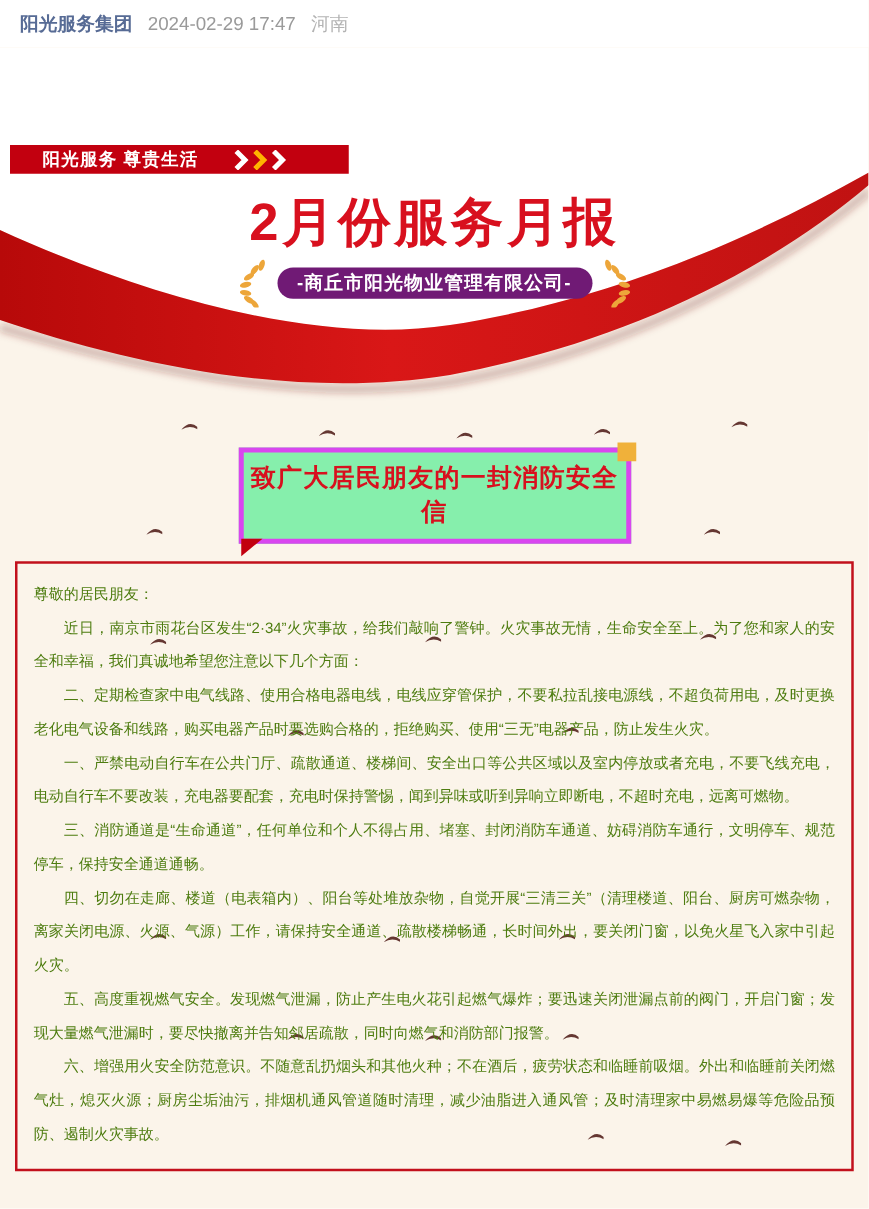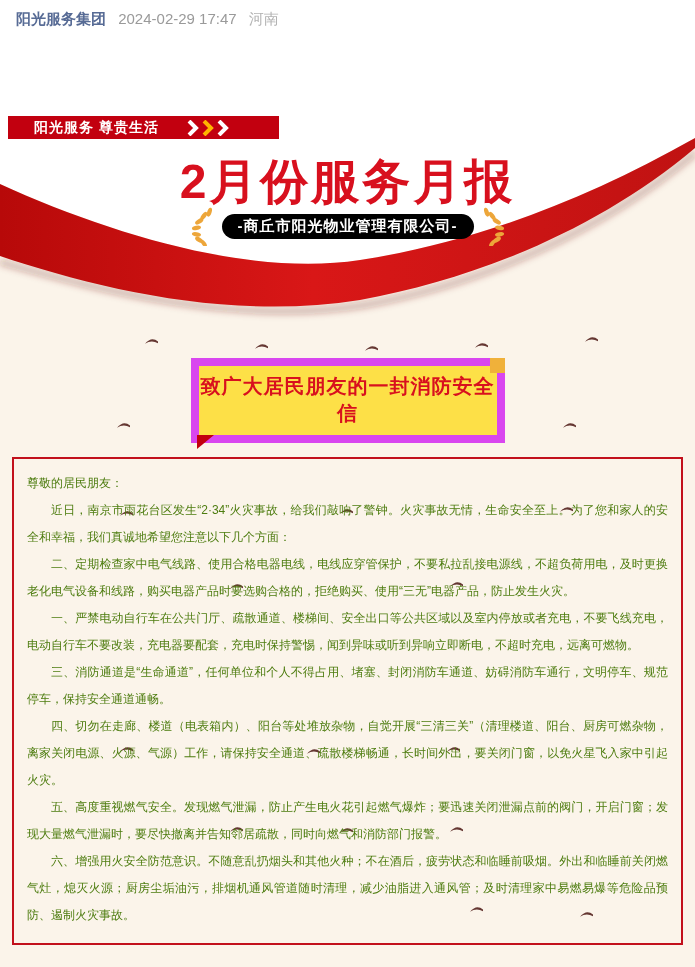--- a/index.html
+++ b/index.html
@@ -16,35 +16,35 @@
   
   .hero { position:relative; width:695px; height:307px; background:#fbf4ea; }
   .hero-swoosh { position:absolute; inset:0; width:695px; height:307px; display:block; }
 
   .ribbon { position:absolute; top:78px; left:8px; z-index:3; width:271px; height:23px;
             background:#c2000f; color:#fff; font-size:14px; font-weight:bold;
             display:flex; align-items:center; padding-left:26px; letter-spacing:1px; }
   .ribbon .chev { margin-left:28px; display:flex; align-items:center; }
 
   .hero-title { position:absolute; top:112px; left:0; width:100%; z-index:3;
-                text-align:center; color:#d8101e; font-size:48px; font-weight:900; letter-spacing:3px; }
+                text-align:center; color:#d8101e; font-size:42px; font-weight:900; letter-spacing:3px; }
 
   .subtitle-row { position:absolute; top:168px; left:0; width:100%; z-index:3;
                   display:flex; justify-content:center; align-items:center; gap:8px; }
-  .company-pill { background:#000000; color:#fff; font-size:15px; font-weight:bold;
+  .company-pill { background:#701a75; color:#fff; font-size:15px; font-weight:bold;
                   padding:3px 16px; border-radius:13px; letter-spacing:1px; }
 
   
   .marks { position:absolute; inset:0; z-index:1; pointer-events:none; }
   .mark { position:absolute; width:13px; height:7px; }
 
   
   .letter-area { position:relative; z-index:2; }
   .letter-title-box { position:relative; z-index:3; width:314px; margin:13px auto 0;
-                      background:#fde047; border:8px solid #d946ef; text-align:center;
+                      background:#86efac; border:4px solid #d946ef; text-align:center;
                       padding:7px 0 8px; }
   .letter-title-box .heading { color:#d8101e; font-size:20px; font-weight:bold; letter-spacing:1px; }
   .corner-square { position:absolute; top:-8px; right:-8px; width:15px; height:15px; background:#f0b13a; }
   .fold-triangle { position:absolute; left:-2px; bottom:-14px; width:0; height:0;
                    border-top:14px solid #c2000f; border-right:17px solid transparent; }
 
   
   .letter-box { position:relative; z-index:2; margin:14px 12px 0; border:2px solid #c2101c;
                 padding:11px 13px 14px; }
   .letter-box p { color:#4d7c0f; font-size:12px; line-height:27px; text-align:justify;

